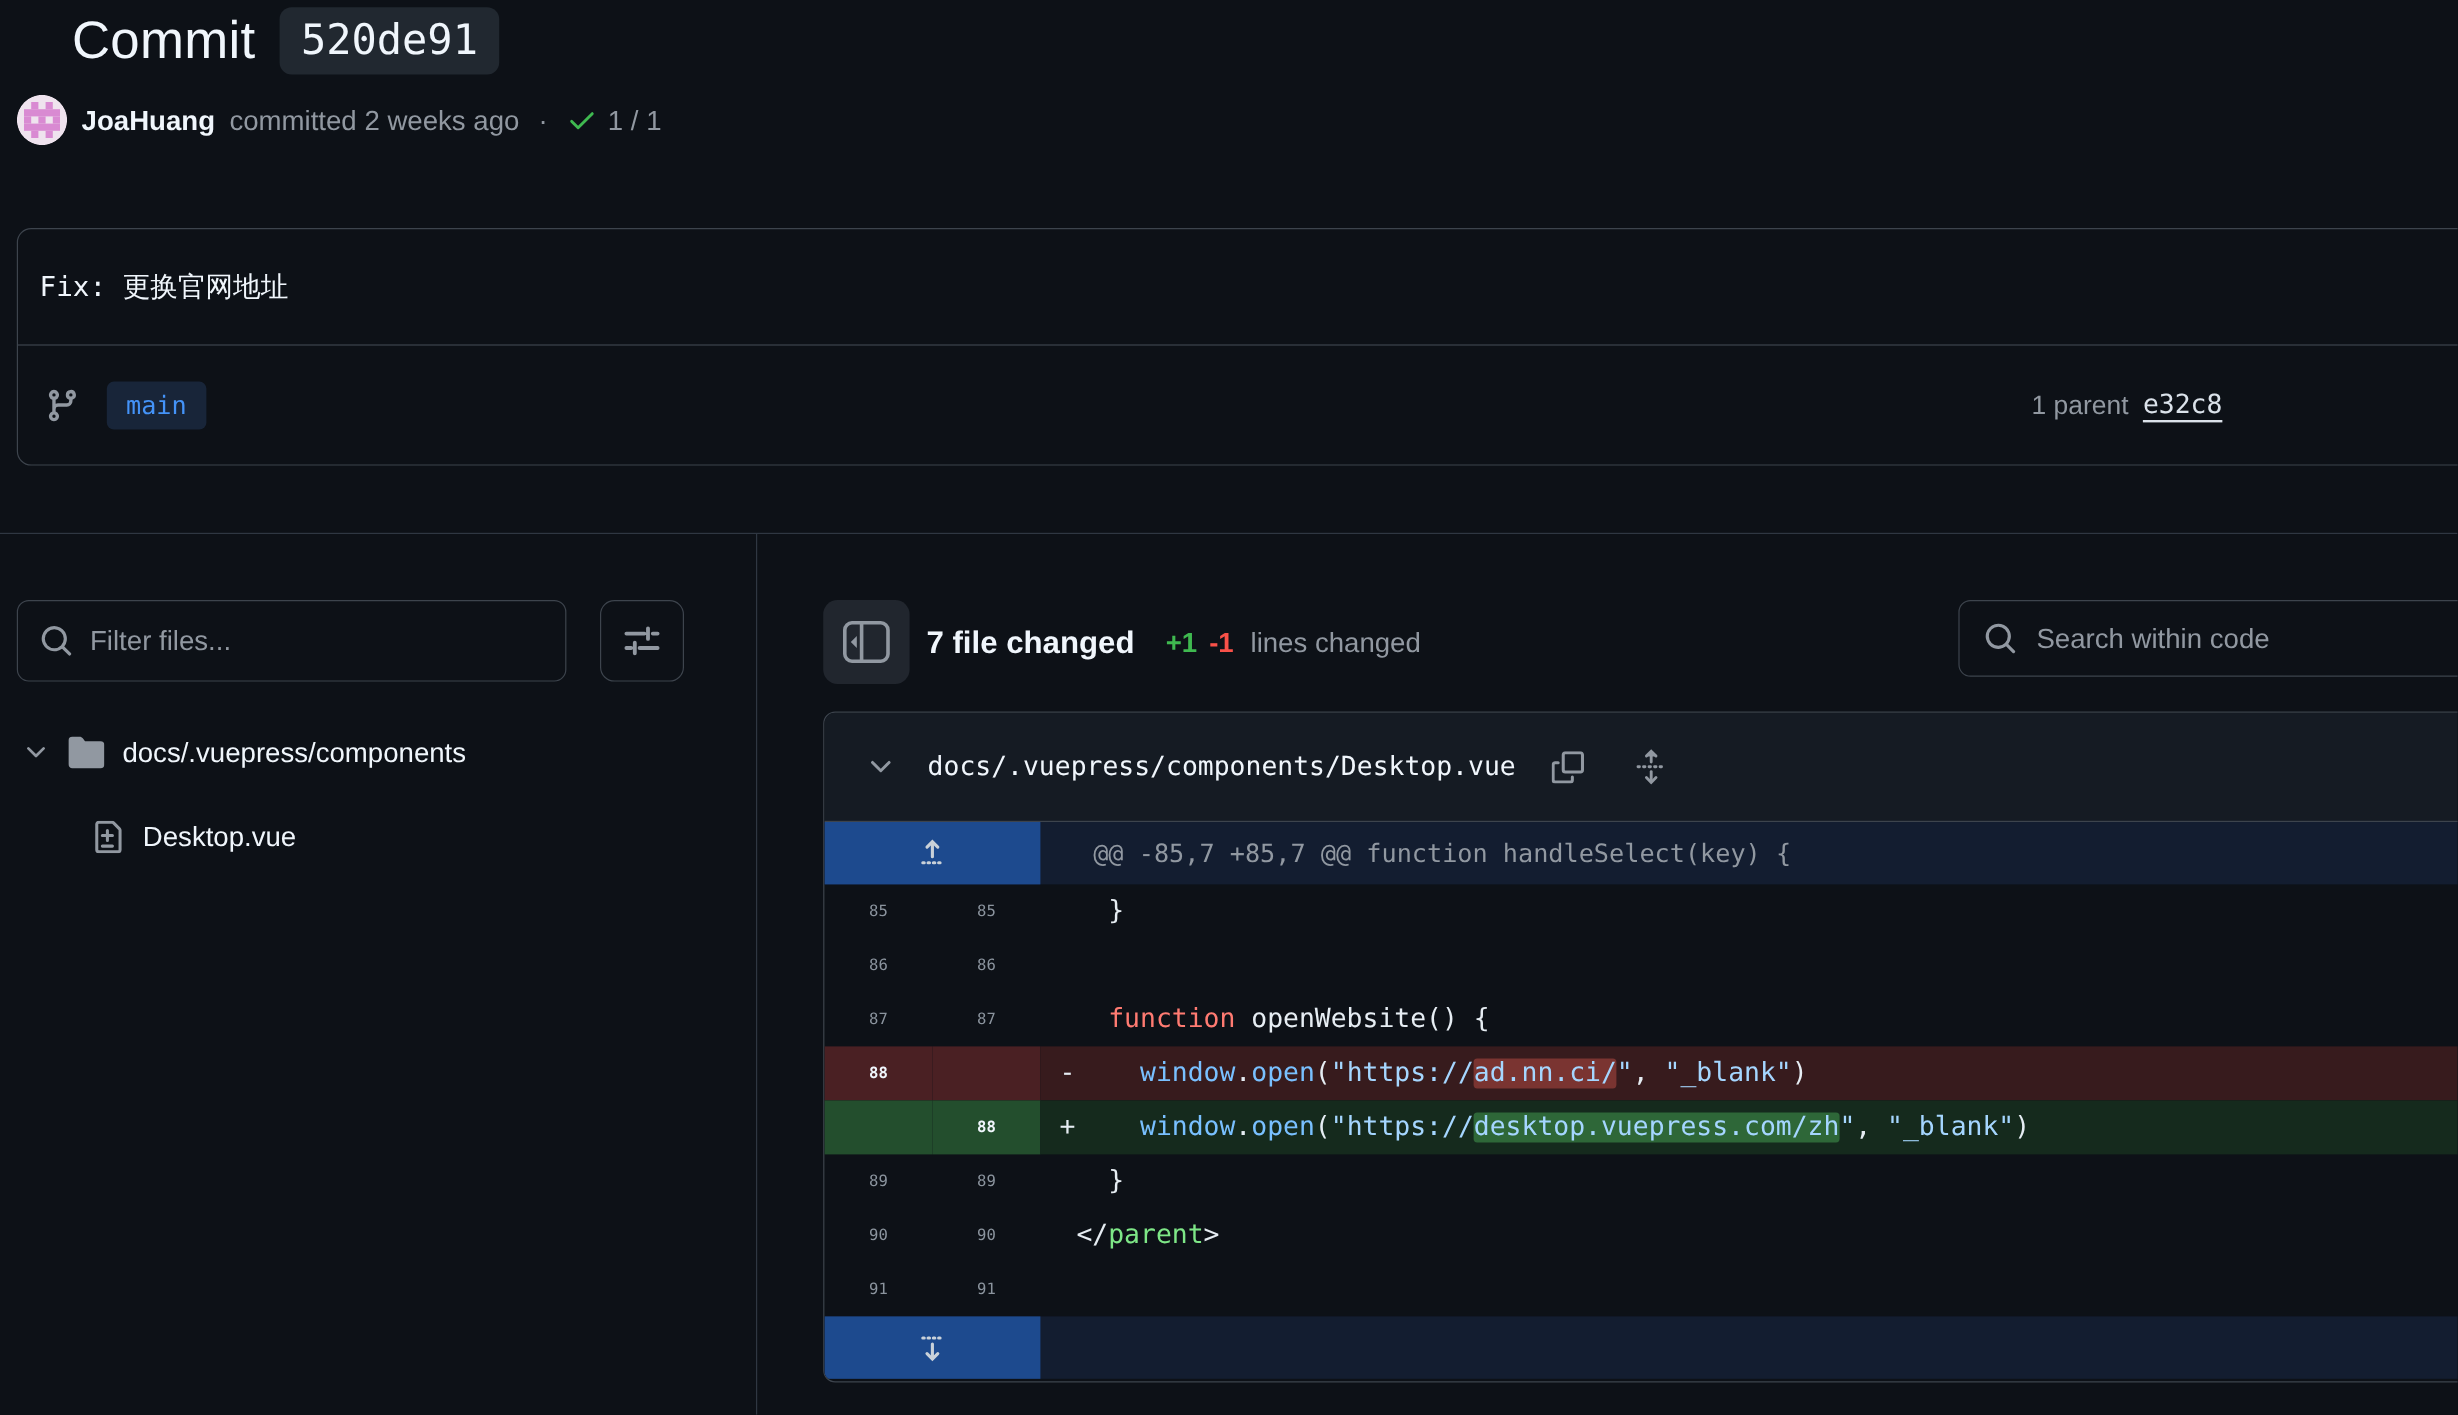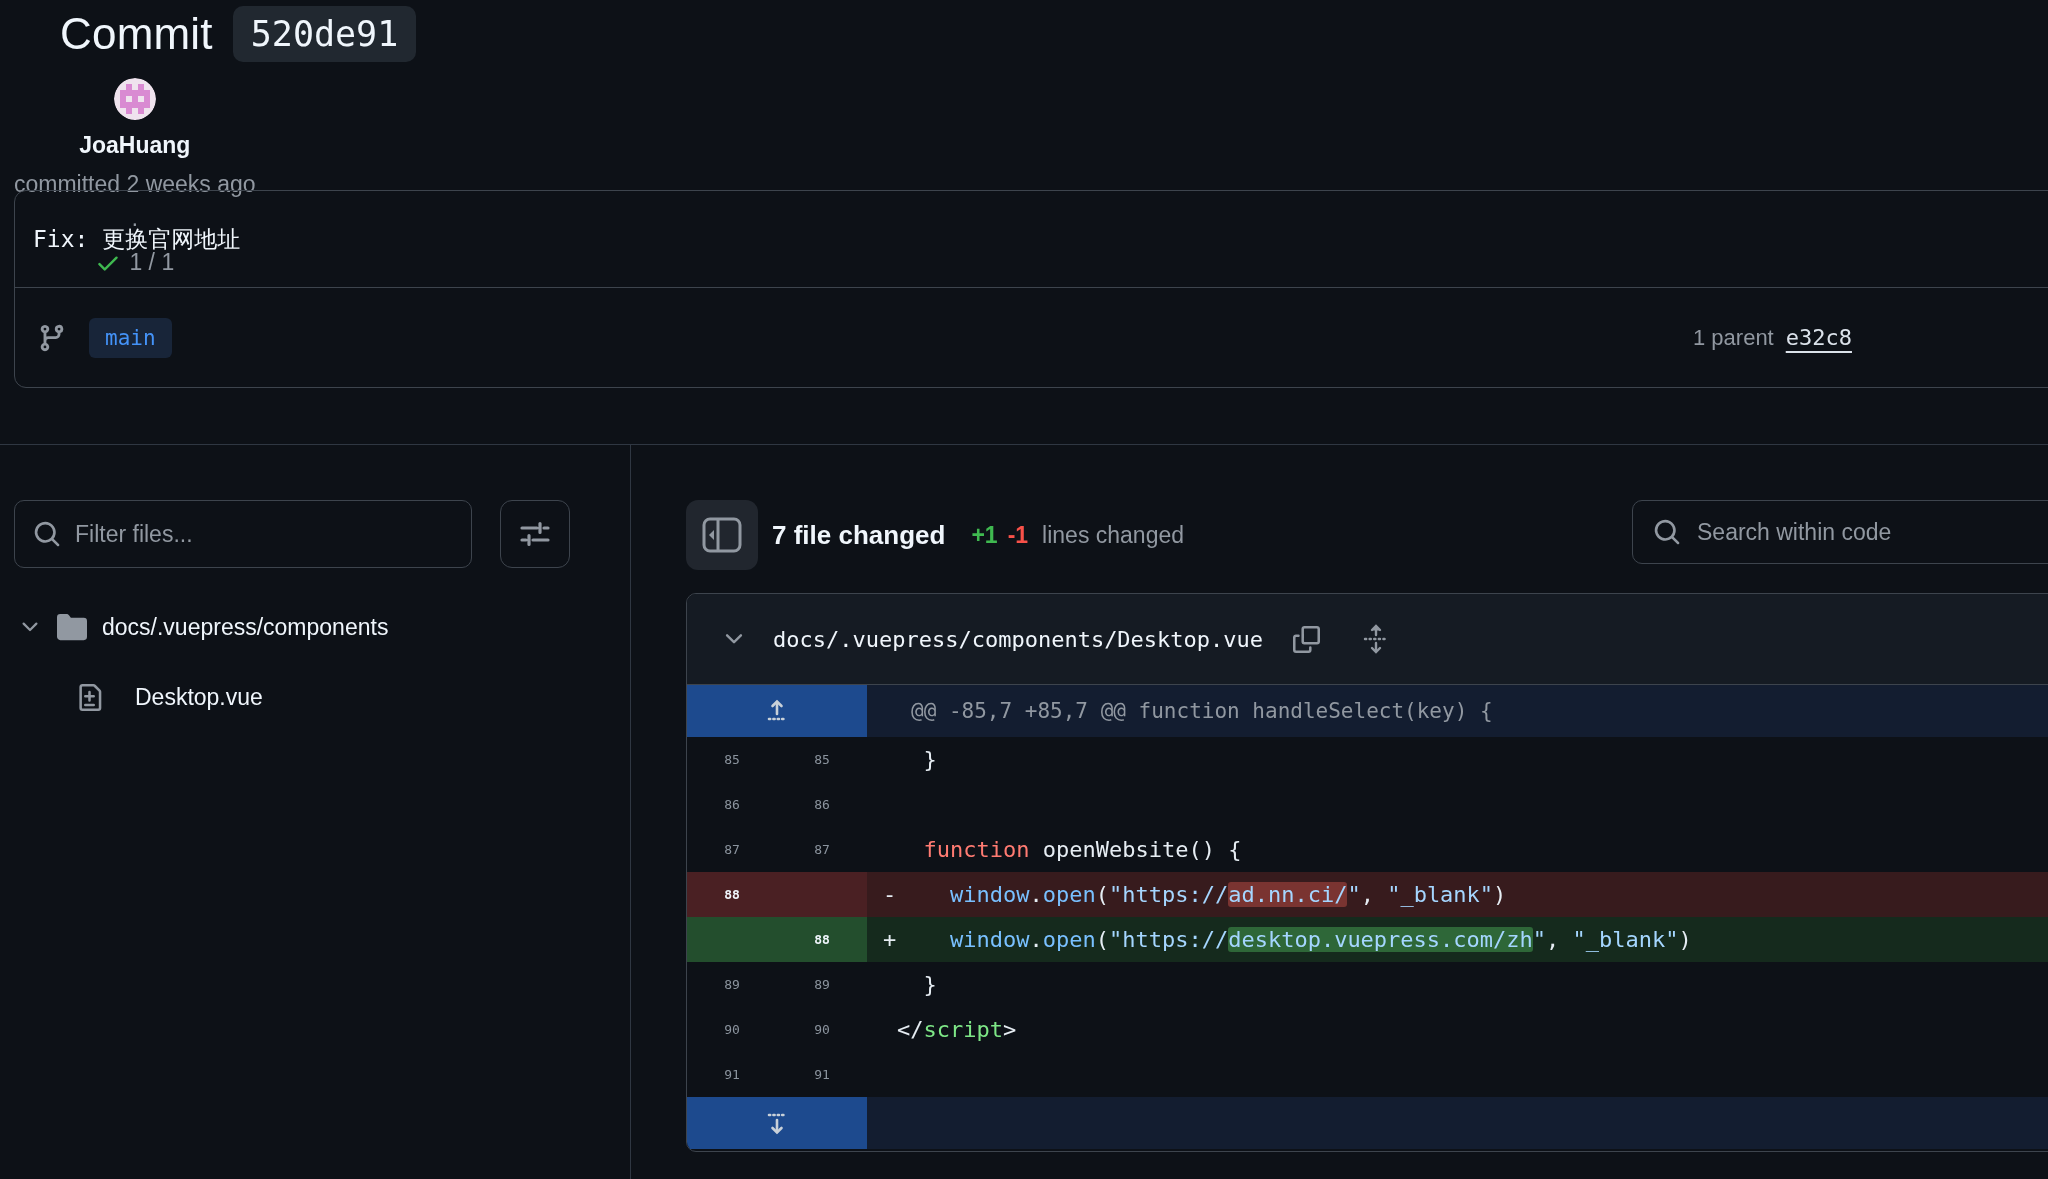--- a/index.html
+++ b/index.html
@@ -21,21 +21,21 @@
     position:relative; overflow:hidden; background:var(--page-bg);
     font-family:"Liberation Sans",sans-serif; color:var(--text-primary);
   }
   .mono{font-family:"DejaVu Sans Mono",monospace;}
 
   
   .page-title{position:absolute;left:16px;top:6px;display:flex;align-items:center;gap:20px;}
   .page-title .t{font-size:44px;font-weight:500;letter-spacing:.2px;margin-left:44px;}
   .sha-chip{background:var(--hash-box-bg);border-radius:10px;padding:8px 18px;font-size:35px;color:var(--text-primary);}
 
-  .author-row{position:absolute;left:14px;top:78px;height:44px;display:flex;align-items:center;gap:12px;font-size:23px;flex-direction:column;}
+  .author-row{position:absolute;left:14px;top:78px;height:44px;display:flex;align-items:center;gap:12px;font-size:23px;}
   .avatar{width:42px;height:42px;border-radius:50%;overflow:hidden;flex:none;}
   .author-name{font-weight:700;}
   .muted{color:var(--text-secondary);}
   .dot-sep{color:var(--text-secondary);margin:0 4px;}
   .checks{display:flex;align-items:center;gap:8px;color:var(--text-secondary);}
 
   
   .commit-box{position:absolute;left:14px;top:190px;width:2074px;height:198px;border:1px solid var(--border);border-radius:12px;}
   .commit-msg-row{height:97px;border-bottom:1px solid var(--border);display:flex;align-items:center;padding-left:18px;font-size:23px;}
   .branch-row{position:relative;height:99px;display:flex;align-items:center;padding-left:22px;gap:22px;}
@@ -47,21 +47,21 @@
   .divider-v{position:absolute;left:630px;top:445px;width:1px;height:734px;background:var(--border-muted);}
 
   
   .filter-box{position:absolute;left:14px;top:500px;width:458px;height:68px;border:1px solid var(--border);border-radius:10px;display:flex;align-items:center;gap:14px;padding-left:18px;background:transparent;}
   .filter-box input{flex:1;border:none;outline:none;background:transparent;font-size:23px;color:var(--text-primary);font-family:"Liberation Sans",sans-serif;}
   .filter-box input::placeholder{color:var(--text-secondary);}
   .icon-btn{position:absolute;display:flex;align-items:center;justify-content:center;border-radius:12px;cursor:pointer;}
   .sliders-btn{left:500px;top:500px;width:70px;height:68px;border:1px solid var(--border);}
   .tree-row{position:absolute;display:flex;align-items:center;font-size:23px;}
   .tree-folder{left:18px;top:600px;height:54px;gap:15px;}
-  .tree-file{left:76px;top:670px;height:54px;gap:32px;}
+  .tree-file{left:76px;top:670px;height:54px;gap:16px;}
 
   
   .collapse-btn{left:686px;top:500px;width:72px;height:70px;background:var(--button-bg);}
   .stats-row{position:absolute;left:772px;top:500px;height:70px;display:flex;align-items:center;}
   .stats-row .files{font-size:26px;font-weight:700;}
   .stats-row .plus{margin-left:26px;font-size:23px;font-weight:700;color:var(--green);}
   .stats-row .minus{margin-left:10px;font-size:23px;font-weight:700;color:var(--red);}
   .stats-row .lines{margin-left:14px;font-size:23px;color:var(--text-secondary);}
   .search-box{position:absolute;left:1632px;top:500px;width:436px;height:64px;border:1px solid var(--border);border-radius:10px;display:flex;align-items:center;gap:16px;padding-left:20px;}
   .search-box input{flex:1;border:none;outline:none;background:transparent;font-size:23px;color:var(--text-primary);font-family:"Liberation Sans",sans-serif;}
@@ -288,21 +288,21 @@
         <div class="codecell">
           <span class="marker"></span>
           <pre><span class="c-plain">  }</span></pre>
         </div>
       </div>
       <div class="drow context">
         <div class="num">90</div>
         <div class="num">90</div>
         <div class="codecell">
           <span class="marker"></span>
-          <pre><span class="c-plain">&lt;/</span><span class="c-tag">script</span><span class="c-plain">&gt;</span></pre>
+          <pre><span class="c-plain">&lt;/</span><span class="c-tag">parent</span><span class="c-plain">&gt;</span></pre>
         </div>
       </div>
       <div class="drow context">
         <div class="num">91</div>
         <div class="num">91</div>
         <div class="codecell">
           <span class="marker"></span>
           <pre></pre>
         </div>
       </div>

